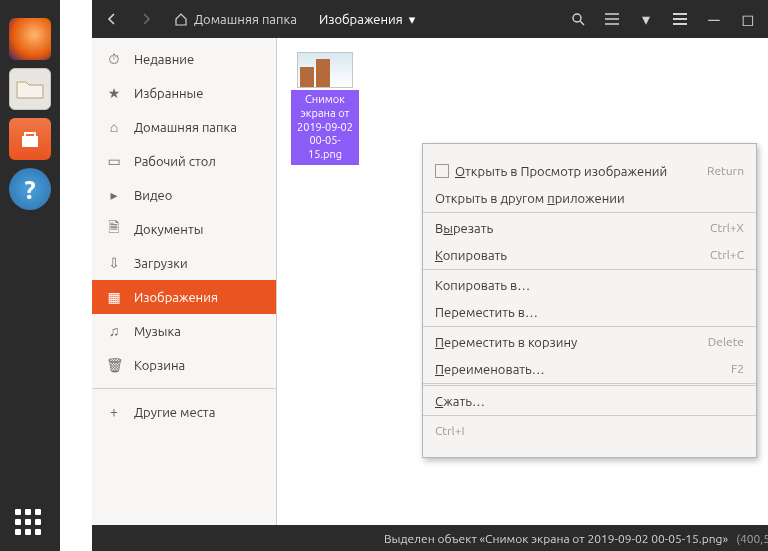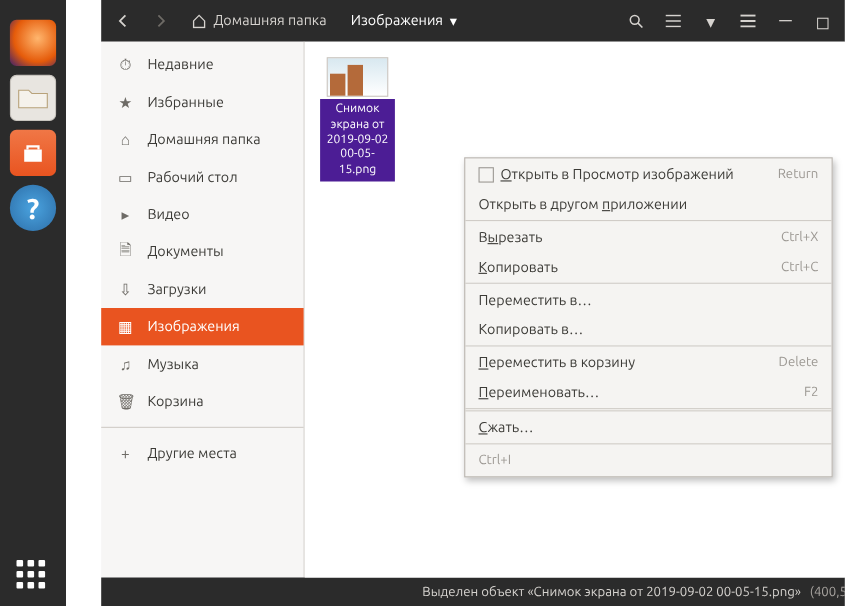--- a/index.html
+++ b/index.html
@@ -29,23 +29,23 @@
 .sb-item .ic { width: 16px; text-align: center; color: #6e6b66; font-size: 14px; }
 .sb-item.active { background: #e95420; color: #fff; }
 .sb-item.active .ic { color: #fff; }
 .sb-sep { height: 1px; background: #d0ccc7; margin: 6px 0; }
 
 .content { flex: 1; position: relative; background: #fff; padding: 14px; }
 .thumb { width: 68px; display: flex; flex-direction: column; align-items: center; }
 .thumb-img { width: 56px; height: 36px; background: linear-gradient(#d8e8f0, #fff); border: 1px solid #c8c4be; display: flex; align-items: flex-end; justify-content: flex-start; }
 .thumb-img::before { content: ""; width: 14px; height: 20px; background: #b46a3a; margin: 0 2px; }
 .thumb-img::after { content: ""; width: 14px; height: 28px; background: #b46a3a; }
-.thumb-label { background: #4c1d95; color: #fff; font-size: 11px; text-align: center; line-height: 1.25; padding: 3px 2px; width: 68px; margin-top: 2px; word-break: break-word; }
-
-.context-menu { position: absolute; left: 330px; top: 143px; width: 335px; background: #f5f4f2; border: 1px solid #b8b4ae; box-shadow: 2px 3px 6px rgba(0,0,0,0.25); padding: 1px 0; }
+.thumb-label { background: #8b5cf6; color: #fff; font-size: 11px; text-align: center; line-height: 1.25; padding: 3px 2px; width: 68px; margin-top: 2px; word-break: break-word; }
+
+.context-menu { position: absolute; left: 330px; top: 143px; width: 335px; background: #f5f4f2; border: 1px solid #b8b4ae; box-shadow: 2px 3px 6px rgba(0,0,0,0.25); padding: 13px 0; }
 .cm-item { height: 27px; display: flex; align-items: center; padding: 0 12px; font-size: 13px; color: #3c3b37; cursor: pointer; }
 .cm-label { flex: 1; display: flex; align-items: center; gap: 6px; }
 .cm-accel { color: #9c9893; font-size: 12px; }
 .cm-sep { height: 1px; background: #d0ccc7; margin: 1px 0; }
 .cm-icon { width: 14px; height: 14px; border: 1px solid #9c9893; display: inline-block; }
 .u { text-decoration: underline; }
 
 .arrow { position: absolute; left: 248px; top: 275px; width: 90px; height: 75px; pointer-events: none; }
 
 .statusbar { height: 26px; background: #2b2b2b; color: #d6d3cf; font-size: 12px; padding: 0 10px; display: flex; align-items: center; justify-content: flex-end; gap: 8px; }
@@ -211,26 +211,26 @@
       </div>
       <div class="cm-item">
         <span class="cm-label">
           <span><span class="u">К</span>опировать</span>
         </span>
         <span class="cm-accel">Ctrl+C</span>
       </div>
       <div class="cm-sep"></div>
       <div class="cm-item">
         <span class="cm-label">
+          <span>Копировать в…</span>
+        </span>
+      </div>
+      <div class="cm-item">
+        <span class="cm-label">
           <span>Переместить в…</span>
-        </span>
-      </div>
-      <div class="cm-item">
-        <span class="cm-label">
-          <span>Копировать в…</span>
         </span>
       </div>
       <div class="cm-sep"></div>
       <div class="cm-item">
         <span class="cm-label">
           <span><span class="u">П</span>ереместить в корзину</span>
         </span>
         <span class="cm-accel">Delete</span>
       </div>
       <div class="cm-item">

